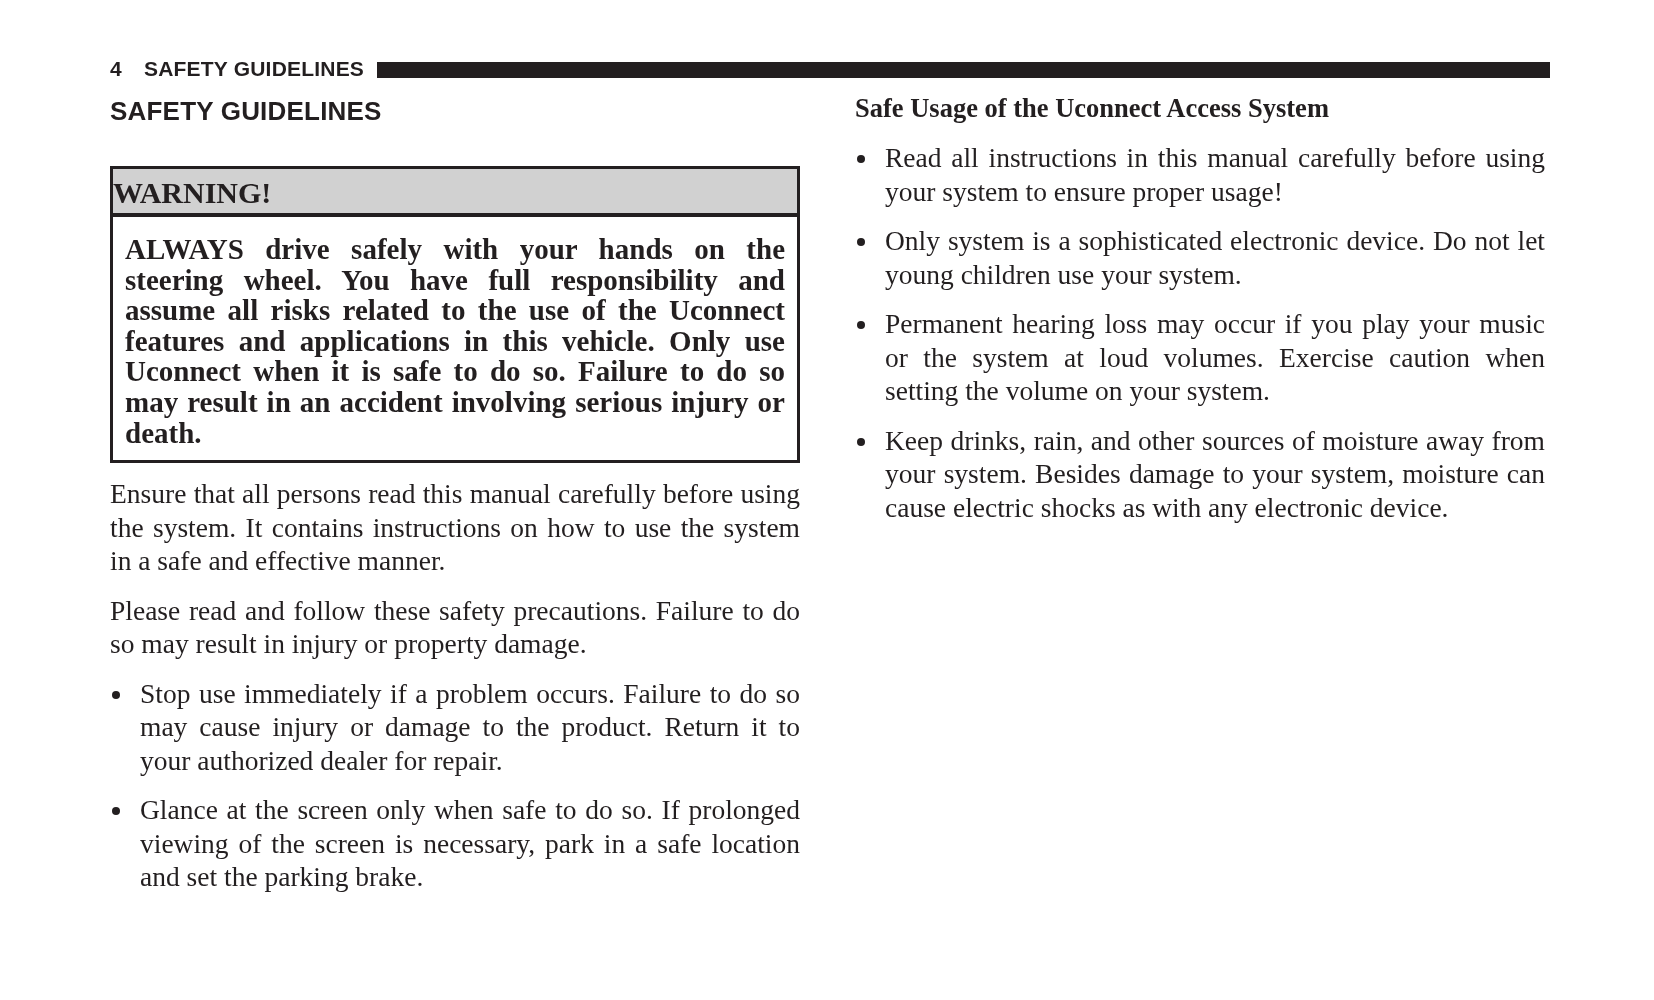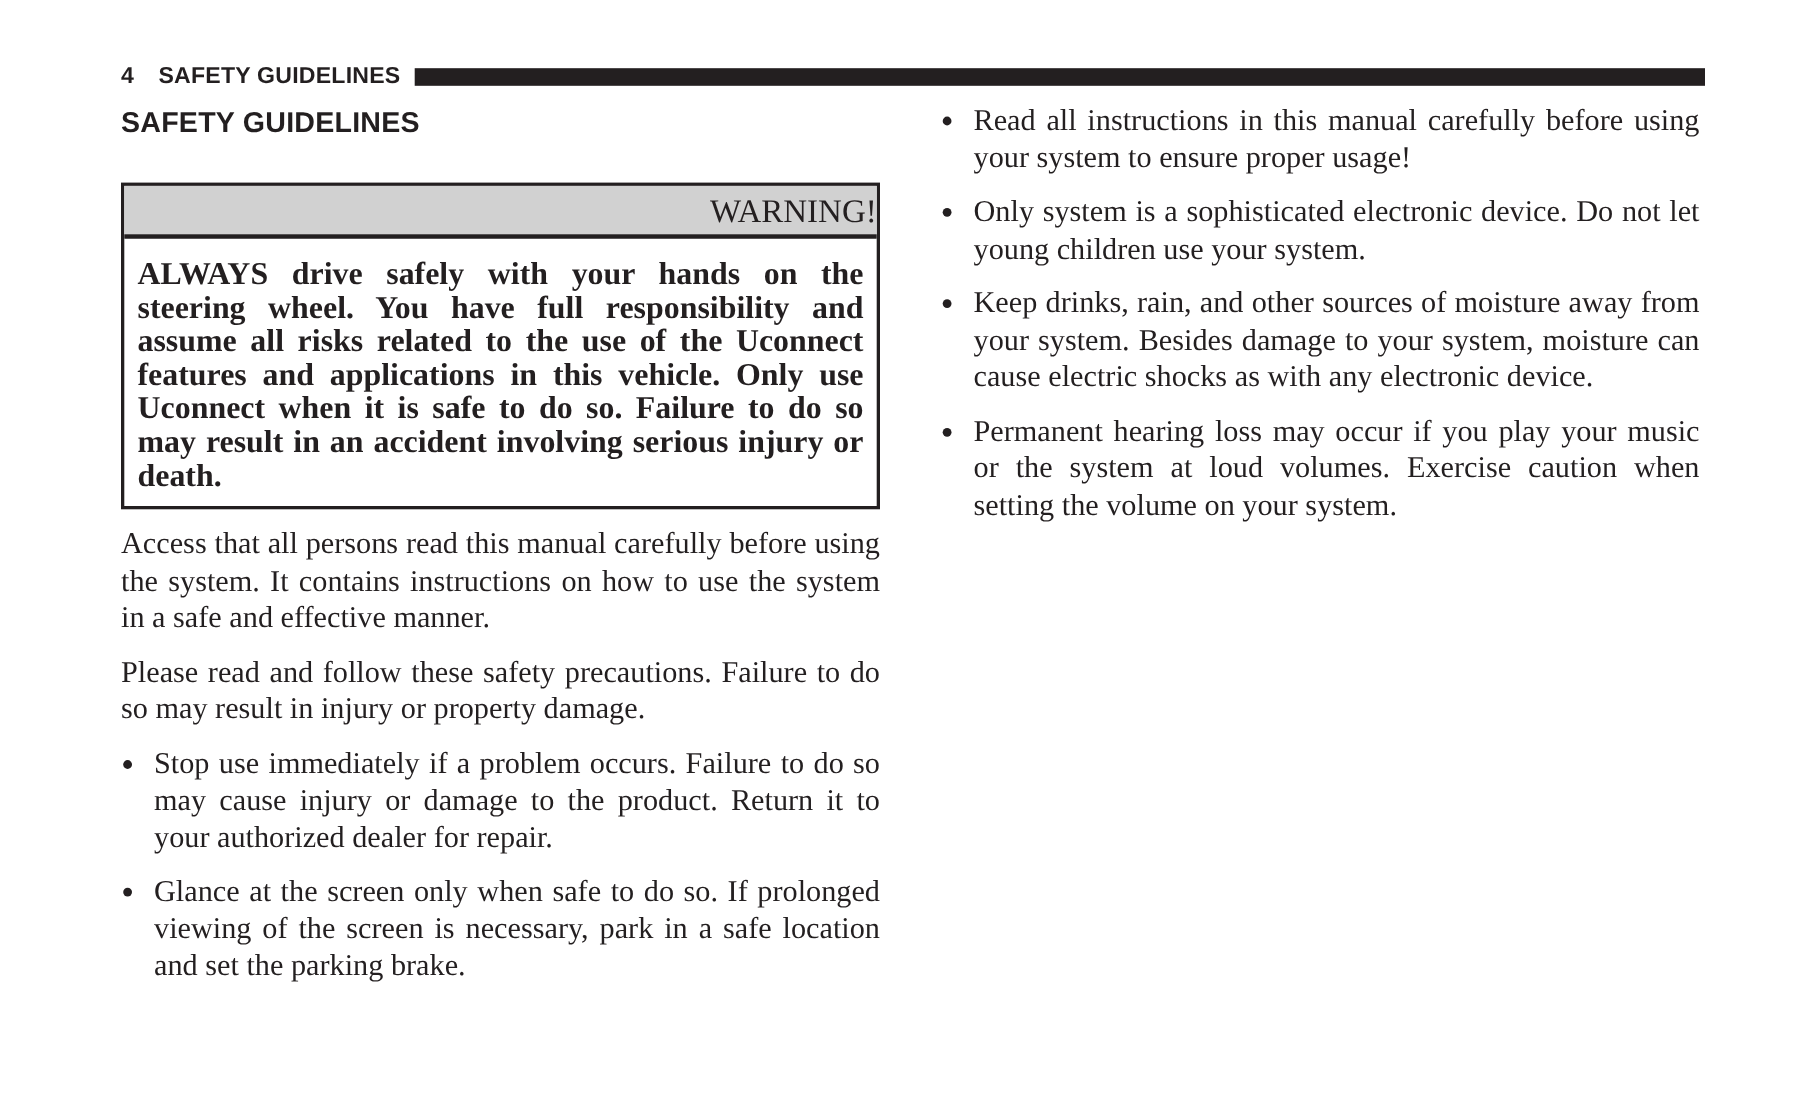--- a/index.html
+++ b/index.html
@@ -27,21 +27,21 @@
     .col-right { position: absolute; left: 855px; top: 92px; width: 690px; }
     .section-title {
       font-family: "Liberation Sans", sans-serif; font-weight: bold; font-size: 26px;
       margin: 0 0 36px 0; line-height: 38px; letter-spacing: 0.2px;
     }
     .warning-box {
       border: 3px solid #231f20; width: 684px; box-sizing: border-box; width: 690px;
     }
     .warning-header {
       background: #d1d1d1; border-bottom: 4px solid #231f20;
-      text-align: right; font-weight: normal; font-size: 30px; height: 44px; line-height: 48px;
+      text-align: left; font-weight: bold; font-size: 30px; height: 44px; line-height: 48px;
     }
     .warning-body {
       font-weight: bold; font-size: 29px; line-height: 30.6px;
       padding: 17px 12px 12px 12px; text-align: justify;
     }
     .para {
       font-size: 27.5px; line-height: 33.5px; text-align: justify; margin: 0 0 16px 0;
     }
     .bullets { list-style: none; margin: 0; padding: 0; }
     .bullets li {
@@ -66,50 +66,51 @@
 </div>
 
 <div class="col-left">
   <h1 class="section-title">SAFETY GUIDELINES</h1>
 
   <div class="warning-box">
     <div class="warning-header">WARNING!</div>
     <div class="warning-body">ALWAYS drive safely with your hands on the steering wheel. You have full responsibility and assume all risks related to the use of the Uconnect features and applications in this vehicle. Only use Uconnect when it is safe to do so. Failure to do so may result in an accident involving serious injury or death.</div>
   </div>
 
-  <p class="para gap-top">Access that all persons read this manual carefully before using the system. It contains instructions on how to use the system in a safe and effective manner.</p>
+  <p class="para gap-top">Ensure that all persons read this manual carefully before using the system. It contains instructions on how to use the system in a safe and effective manner.</p>
   <p class="para">Please read and follow these safety precautions. Failure to do so may result in injury or property damage.</p>
 
   <ul class="bullets">
     <li>
       <span class="bullet-dot"></span>
       <span>Stop use immediately if a problem occurs. Failure to do so may cause injury or damage to the product. Return it to your authorized dealer for repair.</span>
     </li>
     <li>
       <span class="bullet-dot"></span>
       <span>Glance at the screen only when safe to do so. If prolonged viewing of the screen is necessary, park in a safe location and set the parking brake.</span>
     </li>
   </ul>
 </div>
 
 <div class="col-right">
 
+  <div class="subhead">Safe Usage of the Uconnect Access System</div>
 
   <ul class="bullets">
     <li>
       <span class="bullet-dot"></span>
       <span>Read all instructions in this manual carefully before using your system to ensure proper usage!</span>
     </li>
     <li>
       <span class="bullet-dot"></span>
       <span>Only system is a sophisticated electronic device. Do not let young children use your system.</span>
     </li>
     <li>
       <span class="bullet-dot"></span>
-      <span>Keep drinks, rain, and other sources of moisture away from your system. Besides damage to your system, moisture can cause electric shocks as with any electronic device.</span>
+      <span>Permanent hearing loss may occur if you play your music or the system at loud volumes. Exercise caution when setting the volume on your system.</span>
     </li>
     <li>
       <span class="bullet-dot"></span>
-      <span>Permanent hearing loss may occur if you play your music or the system at loud volumes. Exercise caution when setting the volume on your system.</span>
+      <span>Keep drinks, rain, and other sources of moisture away from your system. Besides damage to your system, moisture can cause electric shocks as with any electronic device.</span>
     </li>
   </ul>
 
 </div>
 
 </body></html>

